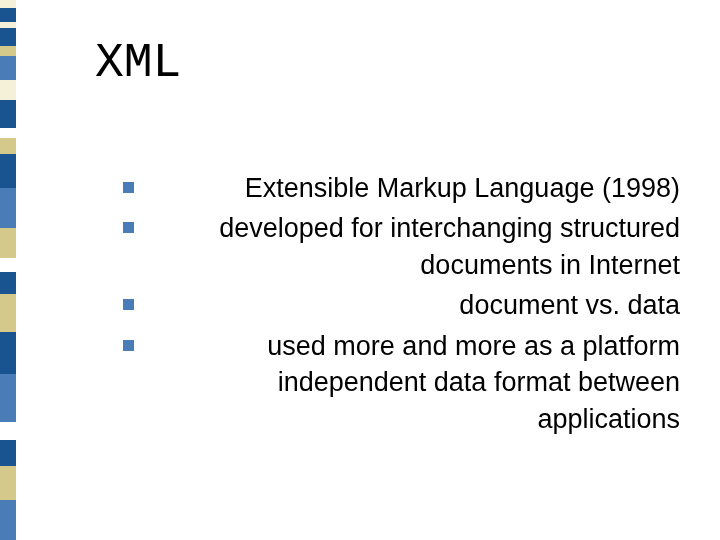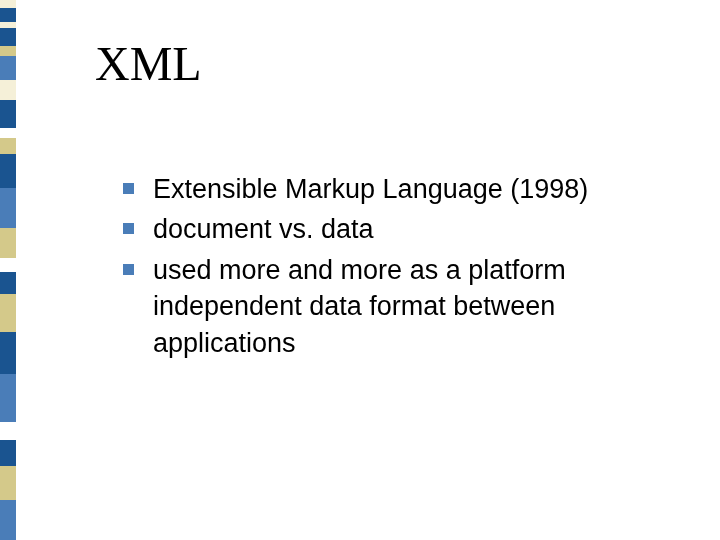--- a/index.html
+++ b/index.html
@@ -22,29 +22,30 @@
     .strip-block {
       width: 100%;
     }
     .content {
       position: absolute;
       left: 95px;
       top: 36px;
       right: 40px;
     }
     .title {
-      font-family: Liberation Serif, serif;
+      font-family: Liberation Mono, monospace;
       font-size: 48px;
       font-weight: 400;
       color: #000;
       margin-bottom: 80px;
     }
     .bullets {
       list-style: none;
       padding-left: 28px;
+      text-align: right;
     }
     .bullets li {
       position: relative;
       font-size: 27px;
       line-height: 1.35;
       color: #000;
       margin-bottom: 4px;
       padding-left: 30px;
     }
     .bullet-marker {
@@ -86,20 +87,21 @@
 
 <div class="content">
   <h1 class="title">XML</h1>
   <ul class="bullets">
     <li>
       <span class="bullet-marker"></span>
       <span>Extensible Markup Language (1998)</span>
     </li>
     <li>
       <span class="bullet-marker"></span>
+      <span>developed for interchanging structured documents in Internet</span>
     </li>
     <li>
       <span class="bullet-marker"></span>
       <span>document vs. data</span>
     </li>
     <li>
       <span class="bullet-marker"></span>
       <span>used more and more as a platform independent data format between applications</span>
     </li>
   </ul>

